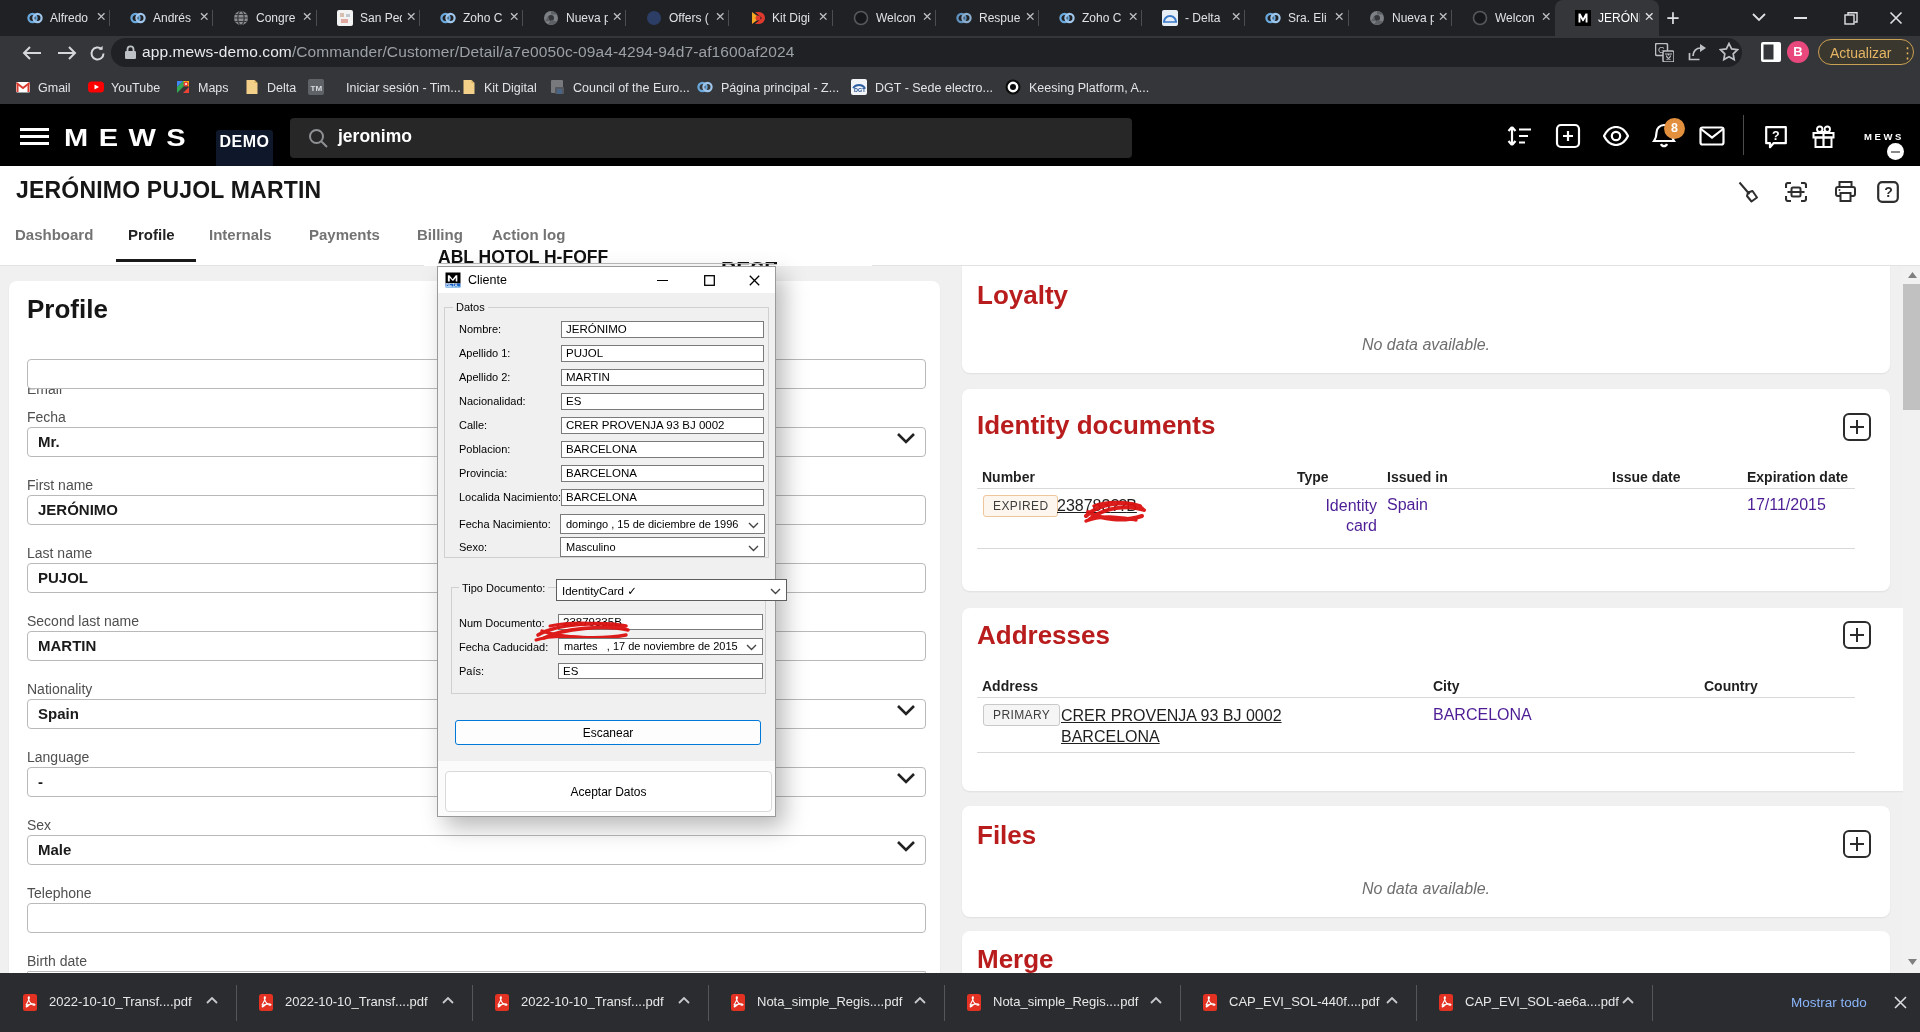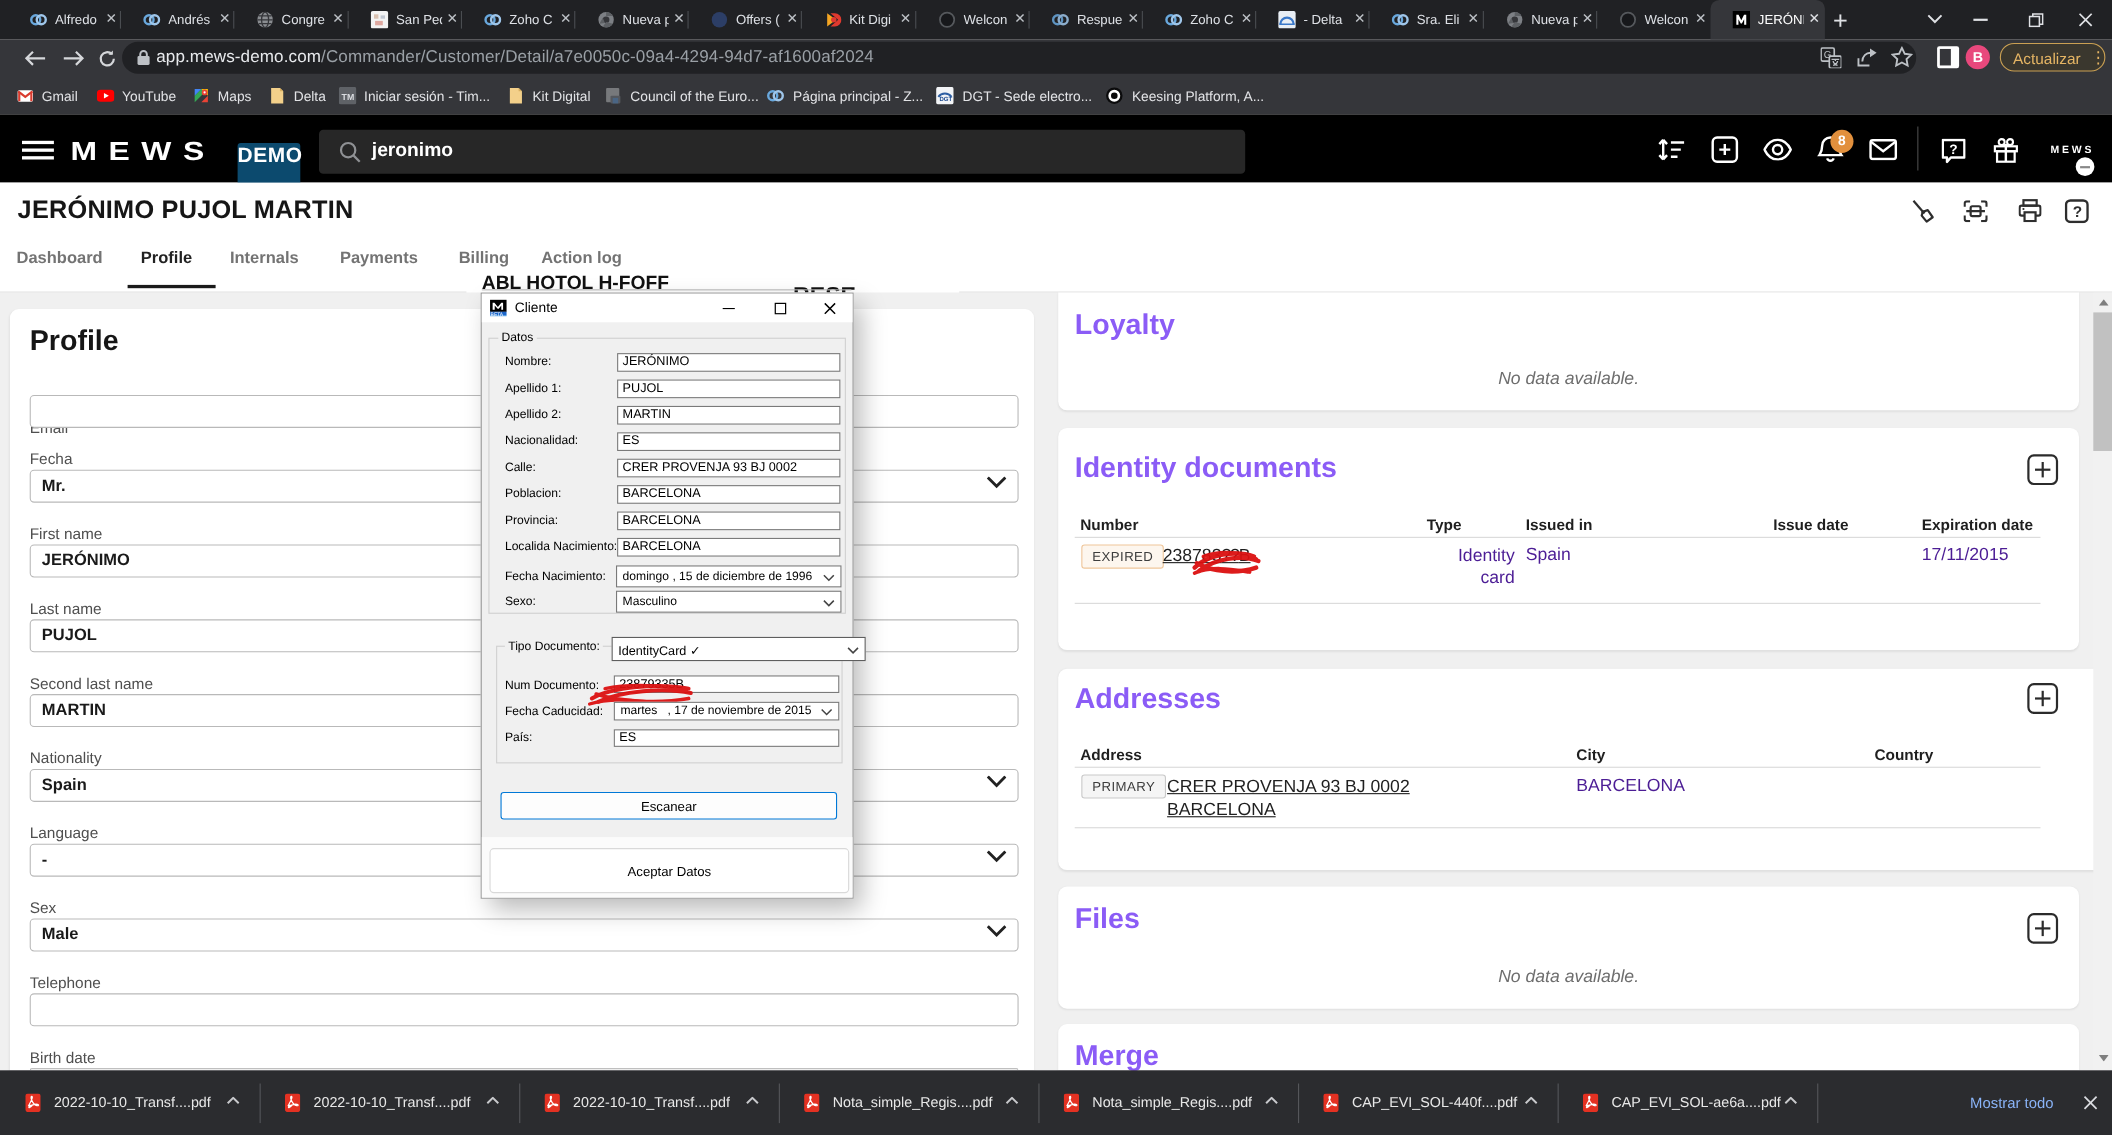--- a/index.html
+++ b/index.html
@@ -28,21 +28,21 @@
 
 #phead { position:absolute; top:166px; left:0; width:1920px; height:100px; background:#fff; }
 #phead h1 { position:absolute; top:11px; left:16px; font-size:23px; font-weight:bold; color:#161616; letter-spacing:0.2px; }
 .ptab { position:absolute; top:60px; font-size:15px; color:#737373; font-weight:bold;text-align:right; }
 .ptab.on { color:#222; }
 #ptabline { position:absolute; top:93px; left:116px; width:80px; height:3px; background:#1a1a1a; }
 #pheadborder { position:absolute; top:99px; left:0; width:1920px; height:1px; background:#e2e2e2; }
 
 
 .card { position:absolute; background:#fff; border-radius:8px; box-shadow:0 1px 2px rgba(0,0,0,0.07); }
-.ctitle { position:absolute; left:51px; font-size:26px; font-weight:bold; color:#8b5cf6; }
+.ctitle { position:absolute; left:51px; font-size:26px; font-weight:bold; color:#b91c1c; }
 .nodata { position:absolute; width:100%; text-align:center; font-style:italic; color:#6e6e6e; font-size:16px; }
 .plusbtn { position:absolute; width:28px; height:28px; border:2px solid #2b2b2b; border-radius:6px; }
 .plusbtn:before { content:""; position:absolute; left:50%; top:50%; width:14px; height:2px; background:#2b2b2b; transform:translate(-50%,-50%); }
 .plusbtn:after { content:""; position:absolute; left:50%; top:50%; width:2px; height:14px; background:#2b2b2b; transform:translate(-50%,-50%); }
 .thead { position:absolute; font-size:14px; font-weight:bold; color:#1f1f1f; }
 .hline { position:absolute; height:1px; background:#d9d9d9; }
 .badge { position:absolute; font-size:12px; letter-spacing:0.4px; padding:3px 9px; border-radius:3px; }
 .cell { position:absolute; font-size:16px; color:#4c1d95;text-align:right; }
 .linkcell { position:absolute; font-size:16px; color:#1f1f1f; text-decoration:underline; font-weight:bold; }
 
@@ -309,21 +309,21 @@
     <span class="bk" style="left:198px;">Maps</span>
     <svg class="bkic" style="left:244px;" width="16" height="16">
         <path d="M2.5 1h8l3 3v11h-11z" fill="#f3d08a"></path>
         <path d="M10.5 1l3 3h-3z" fill="#d8ae5f"></path>
       </svg>
     <span class="bk" style="left:267px;">Delta</span>
     <svg class="bkic" style="left:308px;" width="16" height="16">
         <rect width="16" height="16" rx="2" fill="#5f6267"></rect>
         <text x="2.5" y="11.5" font-size="8" font-weight="bold" fill="#dadce0" font-family="Liberation Sans">TM</text>
       </svg>
-    <span class="bk" style="left:331px;">Iniciar sesión - Tim...</span>
+    <span class="bk" style="left:346px;">Iniciar sesión - Tim...</span>
     <svg class="bkic" style="left:461px;" width="16" height="16">
         <path d="M2.5 1h8l3 3v11h-11z" fill="#f3d08a"></path>
         <path d="M10.5 1l3 3h-3z" fill="#d8ae5f"></path>
       </svg>
     <span class="bk" style="left:484px;">Kit Digital</span>
     <svg class="bkic" style="left:549px;" width="16" height="16">
         <rect x="2" y="1" width="12" height="13" rx="1" fill="#77797c"></rect>
         <rect x="6" y="8" width="9" height="7" rx="1" fill="#55585e"></rect>
         <rect x="8" y="10" width="5" height="5" fill="#4a6584"></rect>
       </svg>
@@ -341,21 +341,21 @@
     <svg class="bkic" style="left:1005px;" width="16" height="16">
         <circle cx="8" cy="8" r="7.5" fill="#0b0b0c"></circle>
         <circle cx="8" cy="8" r="4.2" fill="none" stroke="#fff" stroke-width="2.4"></circle>
         <circle cx="8" cy="8" r="1.5" fill="#0b0b0c"></circle>
       </svg>
     <span class="bk" style="left:1029px;">Keesing Platform, A...</span>
   </div>
   <div id="mews">
     <div class="abs" style="left:20px;top:24px;width:29px;height:3px;background:#fff;box-shadow:0 7px 0 #fff, 0 14px 0 #fff;"></div>
     <div class="abs" style="left:64px;top:21px;font-size:29px;font-weight:bold;color:#fff;letter-spacing:10.5px;transform:scaleY(0.82);transform-origin:top;">MEWS</div>
-    <div class="abs" style="left:216px;top:26px;width:57px;height:40px;background:#0c4a6e;border-radius:3px;color:#fff;font-size:19px;font-weight:bold;text-align:center;line-height:24px;letter-spacing:0.5px;">DEMO</div>
+    <div class="abs" style="left:216px;top:26px;width:57px;height:40px;background:#0f172a;border-radius:3px;color:#fff;font-size:16px;font-weight:bold;text-align:center;line-height:24px;letter-spacing:0.5px;">DEMO</div>
     <div id="search">
       <svg class="abs" style="left:18px;top:10px;" width="21" height="21">
           <circle cx="8.5" cy="8.5" r="6.5" fill="none" stroke="#8f9194" stroke-width="2"></circle>
           <path d="M13.5 13.5l5.5 5.5" stroke="#8f9194" stroke-width="2"></path>
         </svg>
       <span class="abs" style="left:48px;top:8px;font-size:17.5px;color:#fff;font-weight:bold;">jeronimo</span>
     </div>
 
     <svg class="abs" style="left:1507px;top:19px;" width="26" height="26">
         <path d="M5 4v18M5 4l-3.5 4M5 4l3.5 4M5 22l-3.5-4M5 22l3.5-4" fill="none" stroke="#fff" stroke-width="2.2"></path>

